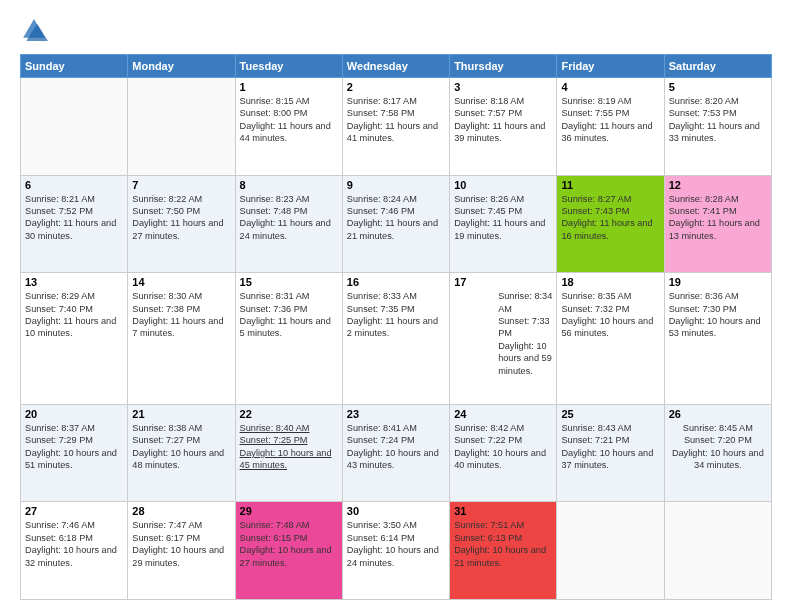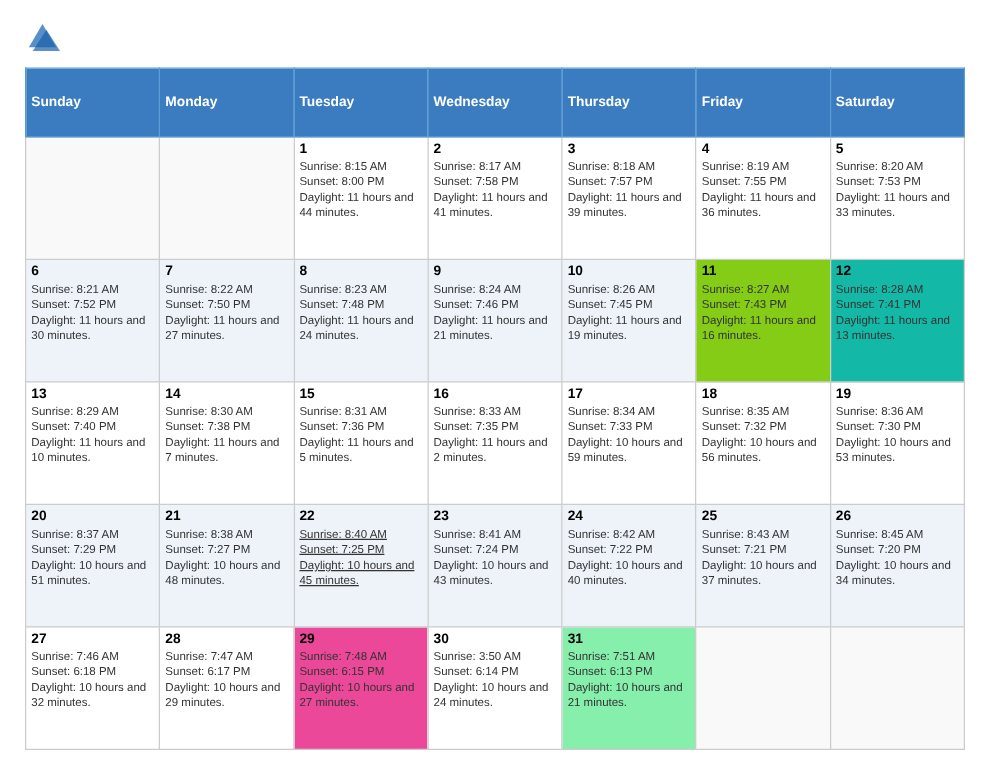--- a/index.html
+++ b/index.html
@@ -55,21 +55,21 @@
     }
     .calendar {
       flex: 1;
       border-collapse: collapse;
       width: 100%;
       font-size: 10px;
     }
     .calendar th {
       background: #3a7cbf;
       color: #fff;
-      padding: 21px 4px;
+      padding: 5px 4px;
       text-align: left;
       font-size: 11px;
       font-weight: bold;
       border: 1px solid #5a9cd6;
     }
     .calendar td {
       border: 1px solid #ccc;
       vertical-align: top;
       padding: 3px 4px;
       width: calc(100% / 7);
@@ -195,21 +195,21 @@
             <div class="day-info" style="white-space: pre-line;">Sunrise: 8:26 AM
 Sunset: 7:45 PM
 Daylight: 11 hours and 19 minutes.</div>
           </td>
           <td style="background: #84cc16;">
             <span class="day-num">11</span>
             <div class="day-info" style="white-space: pre-line;">Sunrise: 8:27 AM
 Sunset: 7:43 PM
 Daylight: 11 hours and 16 minutes.</div>
           </td>
-          <td style="background: #14b8a6;">
+          <td style="background: #f9a8d4;">
             <span class="day-num">12</span>
             <div class="day-info" style="white-space: pre-line;">Sunrise: 8:28 AM
 Sunset: 7:41 PM
 Daylight: 11 hours and 13 minutes.</div>
           </td>
         </tr>
         <tr>
           <td style="background: rgb(255, 255, 255);">
             <span class="day-num">13</span>
             <div class="day-info" style="white-space: pre-line;">Sunrise: 8:29 AM
@@ -229,21 +229,21 @@
 Daylight: 11 hours and 5 minutes.</div>
           </td>
           <td style="background: rgb(255, 255, 255);">
             <span class="day-num">16</span>
             <div class="day-info" style="white-space: pre-line;">Sunrise: 8:33 AM
 Sunset: 7:35 PM
 Daylight: 11 hours and 2 minutes.</div>
           </td>
           <td style="background: rgb(255, 255, 255);">
             <span class="day-num">17</span>
-            <div class="day-info" style="white-space: pre-line;">Sunrise: 8:34 AM
+            <div class="day-info" style="white-space: pre-line; margin-left: 44px;">Sunrise: 8:34 AM
 Sunset: 7:33 PM
 Daylight: 10 hours and 59 minutes.</div>
           </td>
           <td style="background: rgb(255, 255, 255);">
             <span class="day-num">18</span>
             <div class="day-info" style="white-space: pre-line;">Sunrise: 8:35 AM
 Sunset: 7:32 PM
 Daylight: 10 hours and 56 minutes.</div>
           </td>
           <td style="background: rgb(255, 255, 255);">
@@ -285,21 +285,21 @@
 Daylight: 10 hours and 40 minutes.</div>
           </td>
           <td style="background: rgb(238, 243, 250);">
             <span class="day-num">25</span>
             <div class="day-info" style="white-space: pre-line;">Sunrise: 8:43 AM
 Sunset: 7:21 PM
 Daylight: 10 hours and 37 minutes.</div>
           </td>
           <td style="background: rgb(238, 243, 250);">
             <span class="day-num">26</span>
-            <div class="day-info" style="white-space: pre-line;">Sunrise: 8:45 AM
+            <div class="day-info" style="white-space: pre-line; text-align: center;">Sunrise: 8:45 AM
 Sunset: 7:20 PM
 Daylight: 10 hours and 34 minutes.</div>
           </td>
         </tr>
         <tr>
           <td style="background: rgb(255, 255, 255);">
             <span class="day-num">27</span>
             <div class="day-info" style="white-space: pre-line;">Sunrise: 7:46 AM
 Sunset: 6:18 PM
 Daylight: 10 hours and 32 minutes.</div>
@@ -315,21 +315,21 @@
             <div class="day-info" style="white-space: pre-line;">Sunrise: 7:48 AM
 Sunset: 6:15 PM
 Daylight: 10 hours and 27 minutes.</div>
           </td>
           <td style="background: rgb(255, 255, 255); margin-top: 48px;">
             <span class="day-num">30</span>
             <div class="day-info" style="white-space: pre-line;">Sunrise: 3:50 AM
 Sunset: 6:14 PM
 Daylight: 10 hours and 24 minutes.</div>
           </td>
-          <td style="background: #86efac;">
+          <td style="background: #ef4444;">
             <span class="day-num">31</span>
             <div class="day-info" style="white-space: pre-line;">Sunrise: 7:51 AM
 Sunset: 6:13 PM
 Daylight: 10 hours and 21 minutes.</div>
           </td>
           <td class="empty-cell"></td>
           <td class="empty-cell"></td>
         </tr>
       </tbody>
   </table>

